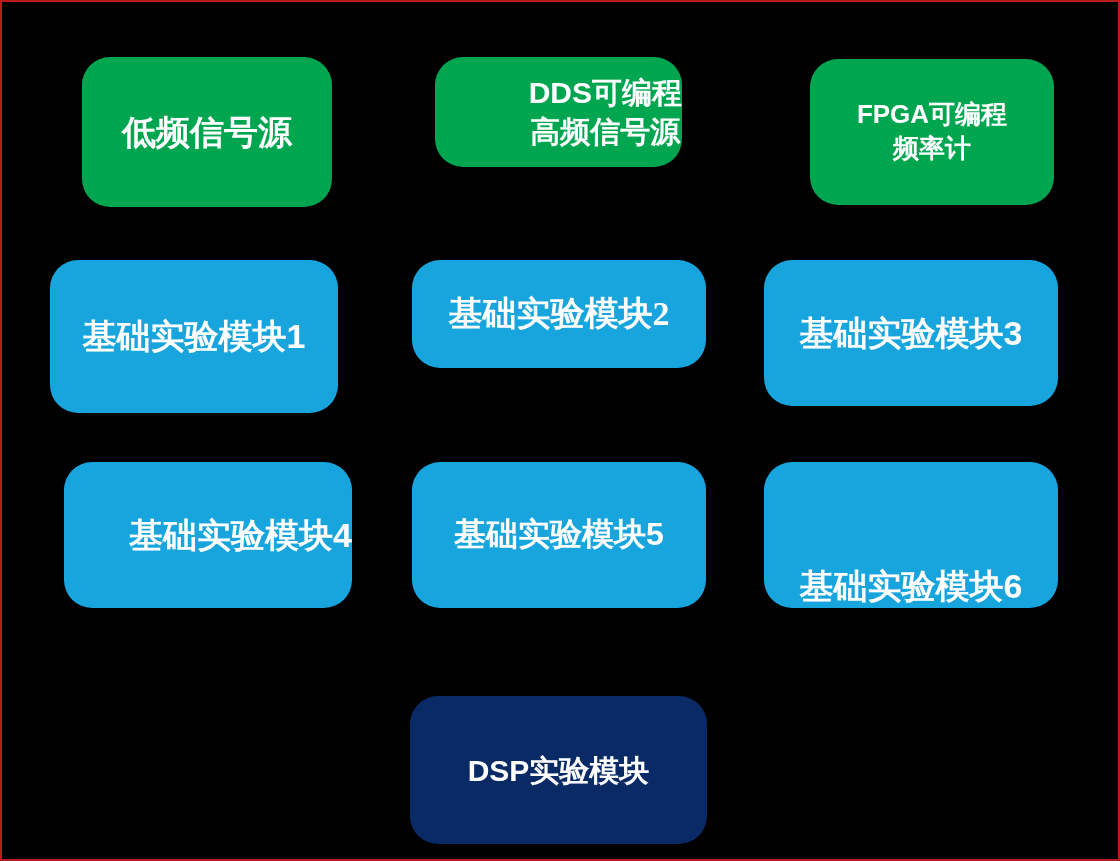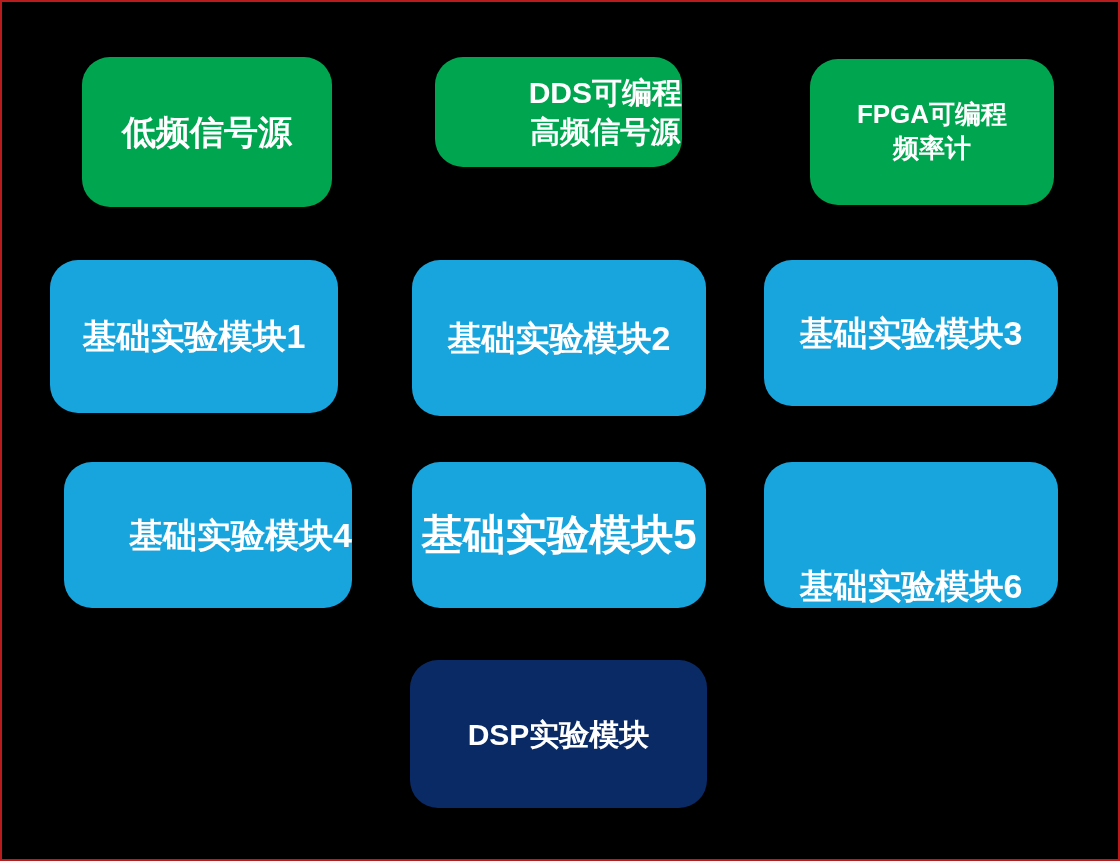--- a/index.html
+++ b/index.html
@@ -24,35 +24,35 @@
     align-items: center;
     justify-content: center;
     text-align: center;
     color: #ffffff;
     font-weight: bold;
     white-space: pre-line;
     line-height: 1.3;
   }
   .node-source { background: #00a64f; }
   .node-basic  { background: #18a5de; }
-  .node-dsp    { background: #0a2a66; }
+  .node-dsp    { background: #0a2a66; margin-top: 36px; }
 
   
   #n-low-freq { left: 80px;  top: 55px; width: 250px; height: 150px; font-size: 34px; }
   #n-dds      { left: 433px; top: 55px; width: 247px; height: 110px; font-size: 30px; justify-content: flex-end; }
   #n-fpga     { left: 786px; top: 57px; width: 244px; height: 146px; font-size: 26px; margin-left: 22px; }
 
   
   #n-basic1 { left: 48px;  top: 258px; width: 288px; height: 153px; font-size: 34px; }
-  #n-basic2 { left: 410px; top: 258px; width: 294px; height: 156px; font-size: 34px; }
+  #n-basic2 { left: 410px; top: 258px; width: 294px; height: 108px; font-size: 34px; font-family: Liberation Serif, serif; }
   #n-basic3 { left: 762px; top: 258px; width: 294px; height: 146px; font-size: 34px; }
 
   
   #n-basic4 { left: 62px;  top: 460px; width: 288px; height: 146px; font-size: 34px; justify-content: flex-end; }
-  #n-basic5 { left: 410px; top: 460px; width: 294px; height: 146px; font-size: 42px; }
+  #n-basic5 { left: 410px; top: 460px; width: 294px; height: 146px; font-size: 32px; }
   #n-basic6 { left: 762px; top: 460px; width: 294px; height: 146px; font-size: 34px; align-items: flex-end; }
 
   
   #n-dsp { left: 408px; top: 658px; width: 297px; height: 148px; font-size: 30px; }
 </style>
 </head>
 <body>
 
 <div class="canvas">
 

